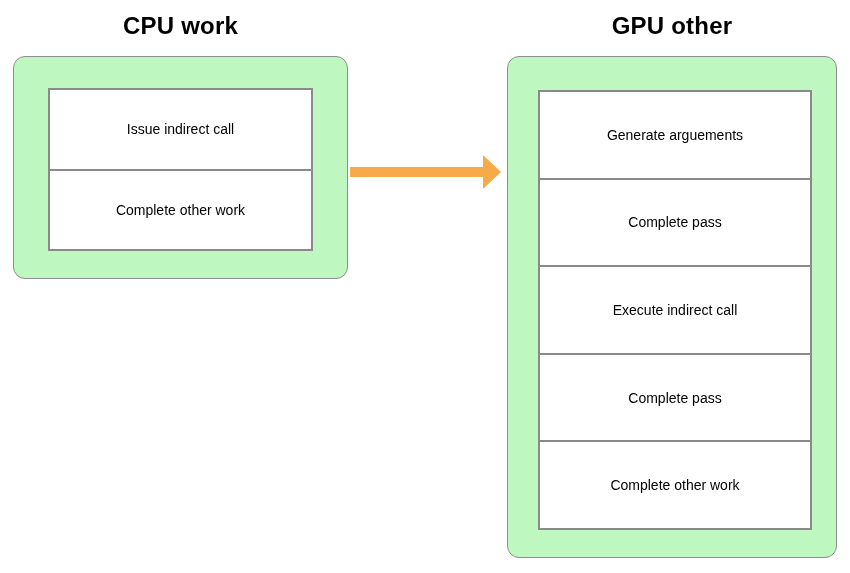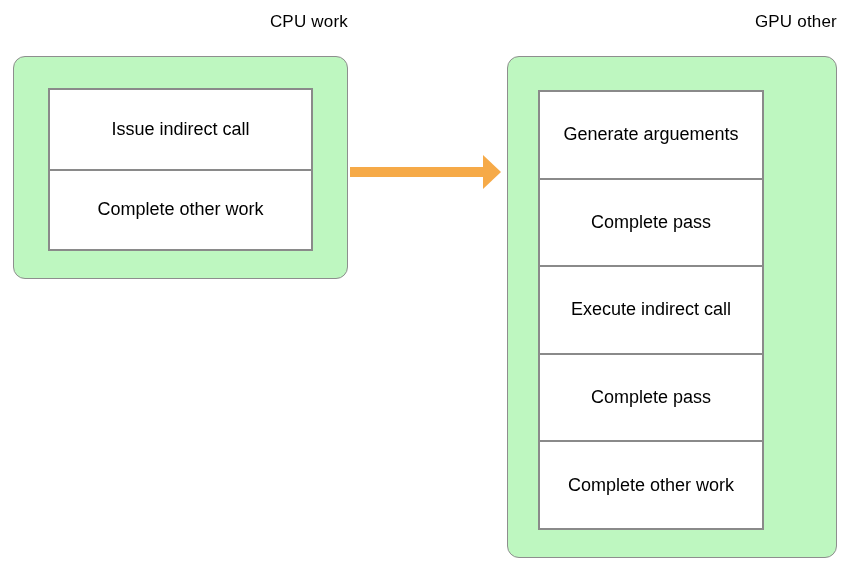--- a/index.html
+++ b/index.html
@@ -9,23 +9,23 @@
     width: 850px;
     height: 573px;
     background: #ffffff;
     font-family: "Liberation Sans", sans-serif;
     color: #000000;
     overflow: hidden;
   }
   .panel-title {
     position: absolute;
     top: 12px;
-    font-size: 17px;
-    font-weight: normal;
-    text-align: right;
+    font-size: 24px;
+    font-weight: bold;
+    text-align: center;
     letter-spacing: 0.2px;
   }
   #cpu-title { left: 13px; width: 335px; }
   #gpu-title { left: 507px; width: 330px; }
 
   .panel {
     position: absolute;
     background: #bef7c0;
     border: 1.5px solid #8e8e8e;
     border-radius: 12px;
@@ -34,28 +34,28 @@
   #gpu-panel { left: 507px; top: 56px; width: 330px; height: 502px; }
 
   .stack {
     position: absolute;
     background: #ffffff;
     border: 2px solid #8a8a8a;
     display: flex;
     flex-direction: column;
   }
   #cpu-stack { left: 48px; top: 88px; width: 265px; height: 163px; }
-  #gpu-stack { left: 538px; top: 90px; width: 226px; height: 440px; }
+  #gpu-stack { left: 538px; top: 90px; width: 274px; height: 440px; }
 
   .step {
     flex: 1;
     display: flex;
     align-items: center;
     justify-content: center;
-    font-size: 18px;
+    font-size: 14px;
     border-bottom: 2px solid #8a8a8a;
     background: #ffffff;
     text-align: center;
     padding: 0 6px;
     white-space: nowrap;
   }
   .step:last-child { border-bottom: none; }
 
   .arrow-shaft {
     position: absolute;

